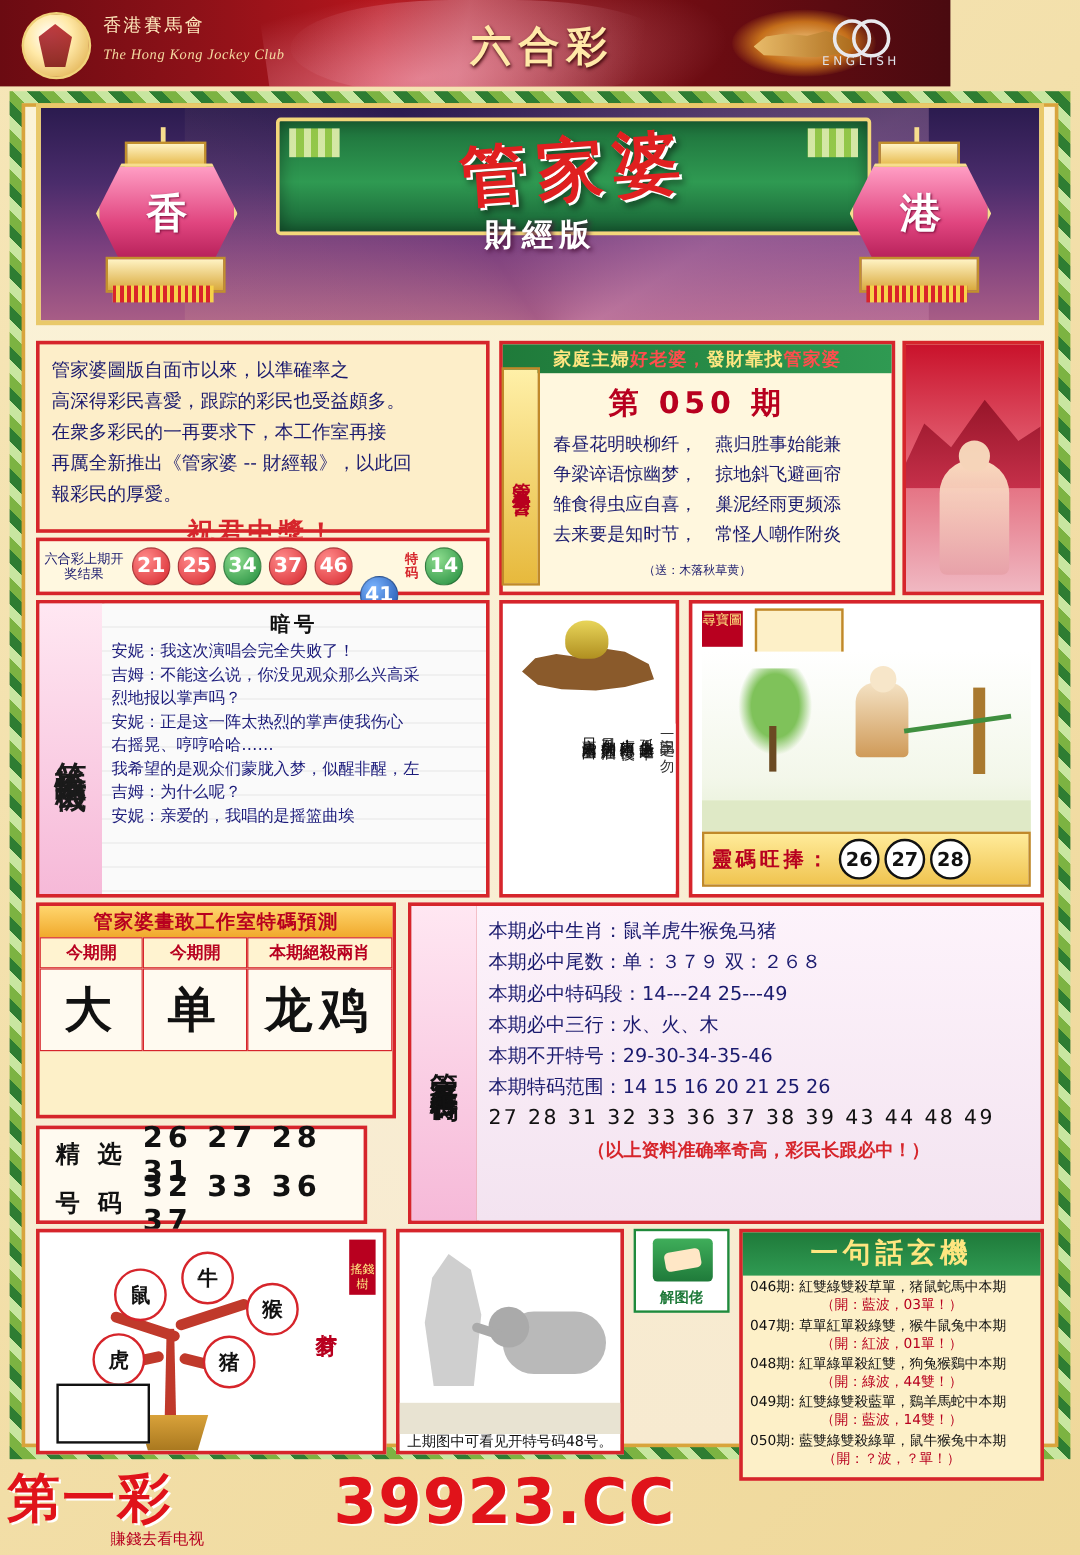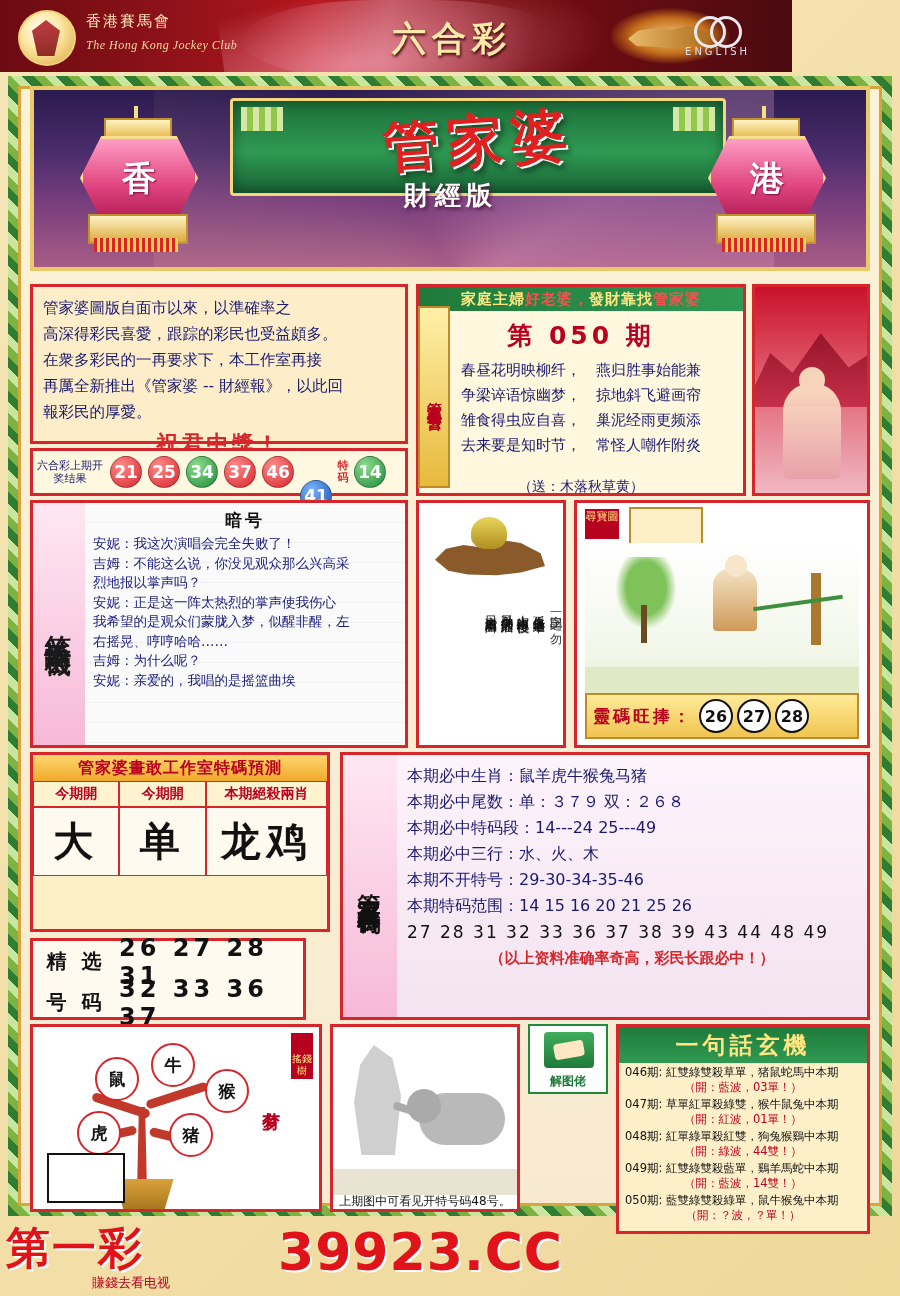--- a/index.html
+++ b/index.html
@@ -108,21 +108,21 @@
   .ball.green{background:radial-gradient(circle at 34% 30%,#8ddc8d,#1f8a3b);text-align:right;}
   .special-lbl{font-size:11px;line-height:12px;color:#d6252b;width:16px;text-align:center;font-weight:bold;}
 
   
   .period{left:416px;top:284px;width:330px;height:212px;background:#fff7de;border:3px solid #d6252b;box-sizing:border-box;}
   .period-hdr{height:24px;background:linear-gradient(90deg,#1f7a3a,#2f9a52);color:#ffe680;font-size:15px;
     display:flex;align-items:center;justify-content:center;letter-spacing:1px;font-weight:bold;}
   .period-hdr .hot{color:#ff4d4d;}
   .period-no{text-align:center;font-size:25px;font-weight:bold;color:#b8001f;letter-spacing:4px;margin:8px 0 6px;}
   .poem{font-size:15px;line-height:25px;color:#1a1a6e;text-align:center;}
-  .poem .send{color:#1a1a6e;font-size:14px;margin-top:16px;display:block;}
+  .poem .send{color:#1a1a6e;font-size:10px;margin-top:5px;display:block;}
   .vert-gold{position:absolute;left:418px;top:306px;width:28px;height:178px;
     background:linear-gradient(180deg,#fff0a8,#e7b93c);border:2px solid #c0892a;
     writing-mode:vertical-rl;text-orientation:upright;font-size:15px;color:#b8001f;font-weight:bold;
     display:flex;align-items:center;justify-content:center;letter-spacing:2px;}
 
   
   .rpic{left:752px;top:284px;width:118px;height:212px;border:3px solid #d6252b;
     background:linear-gradient(180deg,#c9122b 0%,#e0576a 40%,#f0b8c2 100%);overflow:hidden;}
   .rpic .hill{position:absolute;left:-10px;top:30px;width:140px;height:90px;
     background:linear-gradient(180deg,#8c0f22,#c6304a);clip-path:polygon(0 100%,18% 40%,34% 62%,54% 18%,74% 56%,100% 30%,100% 100%);}
@@ -349,22 +349,22 @@
   </div>
 
   <div class="box joke">
     <div class="joke-side">笑談悟玄機</div>
     <div class="joke-body">
       <div class="joke-title">暗号</div>
       <p>安妮：我这次演唱会完全失败了！</p>
       <p>吉姆：不能这么说，你没见观众那么兴高采</p>
       <p>烈地报以掌声吗？</p>
       <p>安妮：正是这一阵太热烈的掌声使我伤心</p>
+      <p>右摇晃、哼哼哈哈……</p>
       <p>我希望的是观众们蒙胧入梦，似醒非醒，左</p>
-      <p>右摇晃、哼哼哈哈……</p>
       <p>吉姆：为什么呢？</p>
       <p>安妮：亲爱的，我唱的是摇篮曲埃</p>
     </div>
   </div>
 
   <div class="box horsebox">
     <div class="horse-art">
       <div class="h"></div>
         <div class="r"></div>
     </div>

